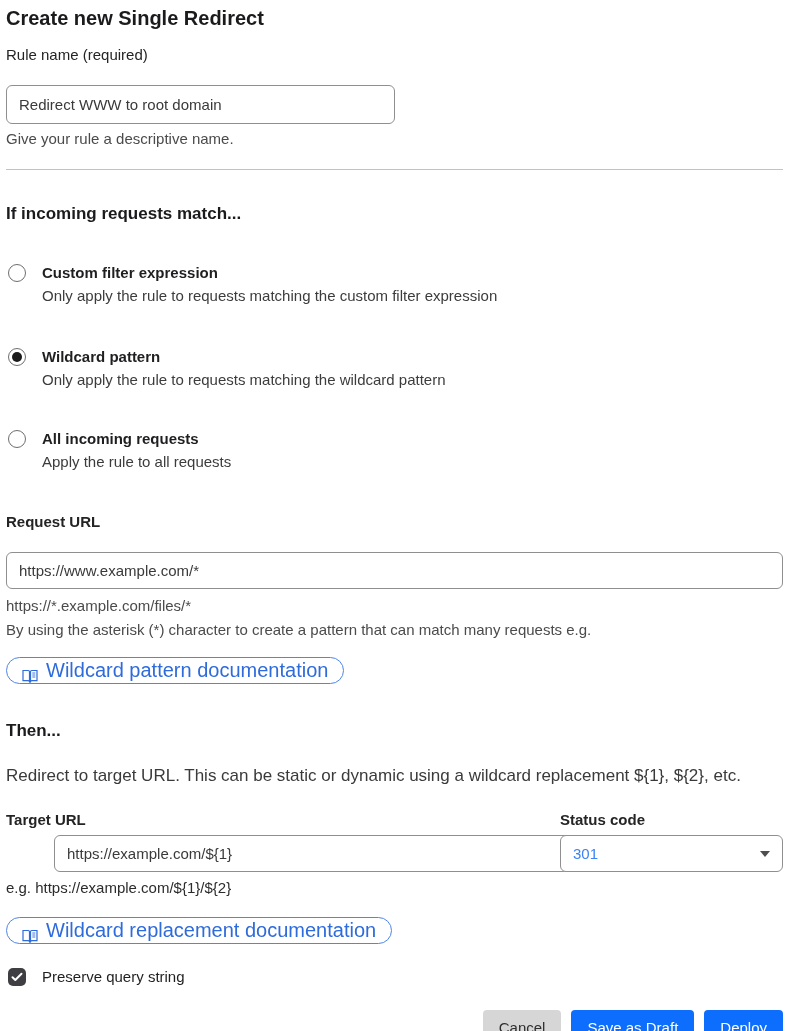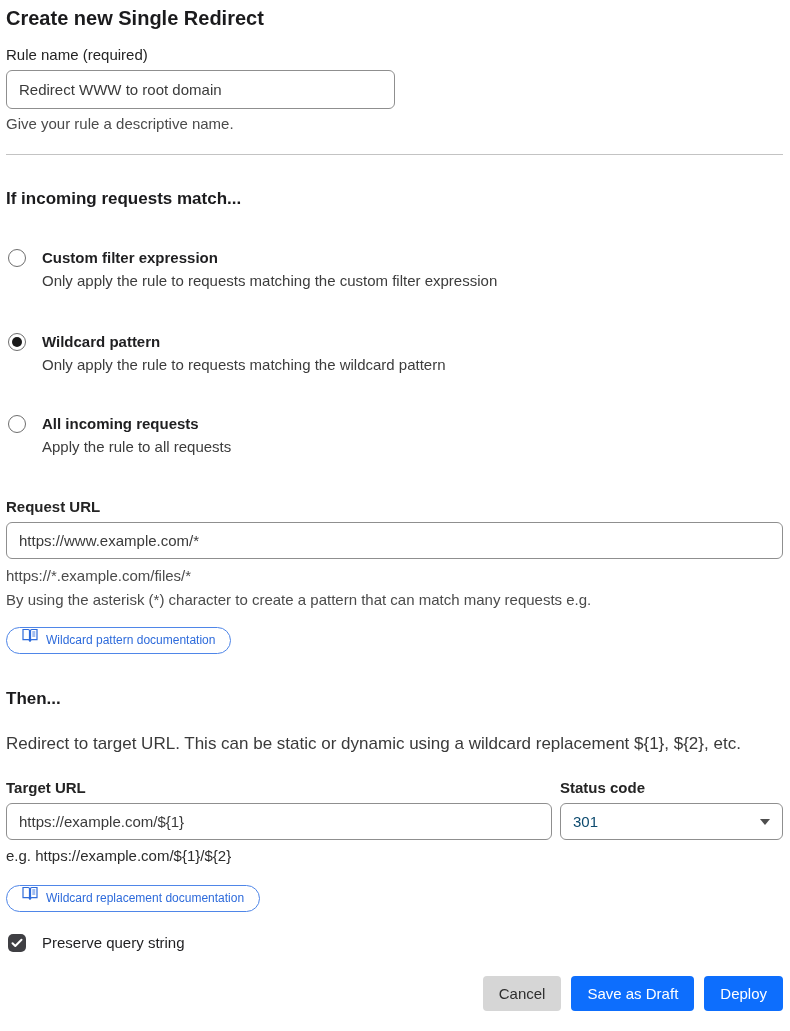--- a/index.html
+++ b/index.html
@@ -12,21 +12,21 @@
     overflow: hidden;
   }
   .page { width: 790px; height: 1013px; padding: 6px 7px 0 6px; }
 
   .page-title { font-size: 20px; font-weight: 700; line-height: 24px; color: #1b1b1d; }
 
   .field-label { margin-top: 15px; line-height: 20px; color: #242424; }
   .field-label.bold { font-weight: 700; }
 
   .text-input {
-    display: block; margin-top: 5px; height: 39px; width: 389px;
+    display: block; margin-top: 20px; height: 39px; width: 389px;
     border: 1px solid #8f8f8f; border-radius: 6px;
     padding: 0 12px; font-size: 15px; color: #3a3a3a;
     font-family: inherit; background: #fff; outline: none;
   }
   .helper { margin-top: 5px; line-height: 20px; color: #4b4b4b; }
 
   hr.divider { border: none; border-top: 1px solid #c3c3c3; margin-top: 20px; }
 
   .section-heading { margin-top: 33px; font-size: 17px; font-weight: 700; line-height: 21px; color: #1b1b1d; }
 
@@ -41,39 +41,39 @@
   .radio-outer.checked::after { content: ""; width: 10px; height: 10px; border-radius: 50%; background: #1a1a1a; }
   .radio-texts { flex: 1; }
   .radio-label { font-weight: 700; line-height: 20px; color: #1f1f21; }
   .radio-desc { margin-top: 3px; line-height: 20px; color: #3c3c3c; }
 
   .full-input { width: 777px; height: 37px; }
 
   .helper-2line { margin-top: 5px; line-height: 24px; color: #4b4b4b; }
 
   .doc-btn {
-    margin-top: 15px; display: inline-flex; align-items: flex-start; gap: 8px;
+    margin-top: 15px; display: inline-flex; align-items: flex-end; gap: 8px;
     height: 27px; padding: 0 15px; border-radius: 14px;
     border: 1px solid #4f86e8; background: #fff; color: #2e6bdb;
-    font-size: 12px; font-family: inherit; cursor: pointer; line-height: 25px;
+    font-size: 20px; font-family: inherit; cursor: pointer; line-height: 25px;
   }
   .doc-btn.second { margin-top: 19px; }
   .doc-btn svg { display: block; }
 
   .then-sentence { margin-top: 24px; font-size: 17px; line-height: 21px; color: #3a3a3a; }
 
   .target-grid { display: grid; grid-template-columns: 546px 223px; column-gap: 8px; }
   .labels-row { margin-top: 24px; }
   .labels-row .field-label { margin-top: 0; }
   .inputs-row { margin-top: 5px; }
-  .inputs-row .text-input { margin-top: 0; width: 100%; height: 37px; }
+  .inputs-row .text-input { margin-top: 0; width: 100%; height: 37px; margin-left: 48px; }
 
   .select-box {
     height: 37px; border: 1px solid #8f8f8f; border-radius: 6px; background: #fff;
-    display: flex; align-items: center; padding: 0 12px; color: #0c4a6e; cursor: pointer;
+    display: flex; align-items: center; padding: 0 12px; color: #3b82f6; cursor: pointer;
   }
   .select-box .caret {
     margin-left: auto; width: 0; height: 0;
     border-left: 5px solid transparent; border-right: 5px solid transparent; border-top: 6px solid #4e4e4e;
   }
 
   .eg-helper { margin-top: 6px; line-height: 20px; color: #2c2c2c; }
 
   .checkbox-row { display: flex; align-items: center; margin-top: 21px; }
   .checkbox {

